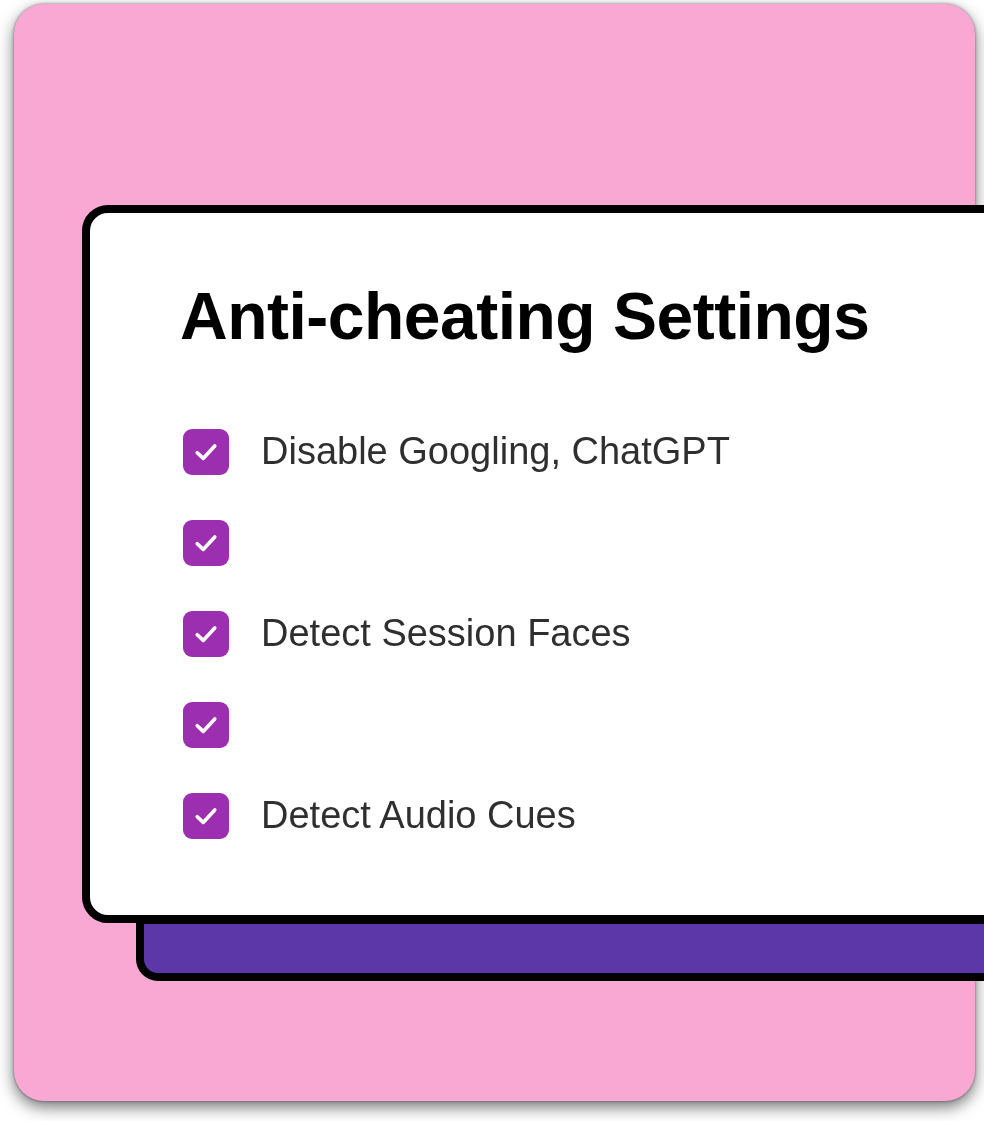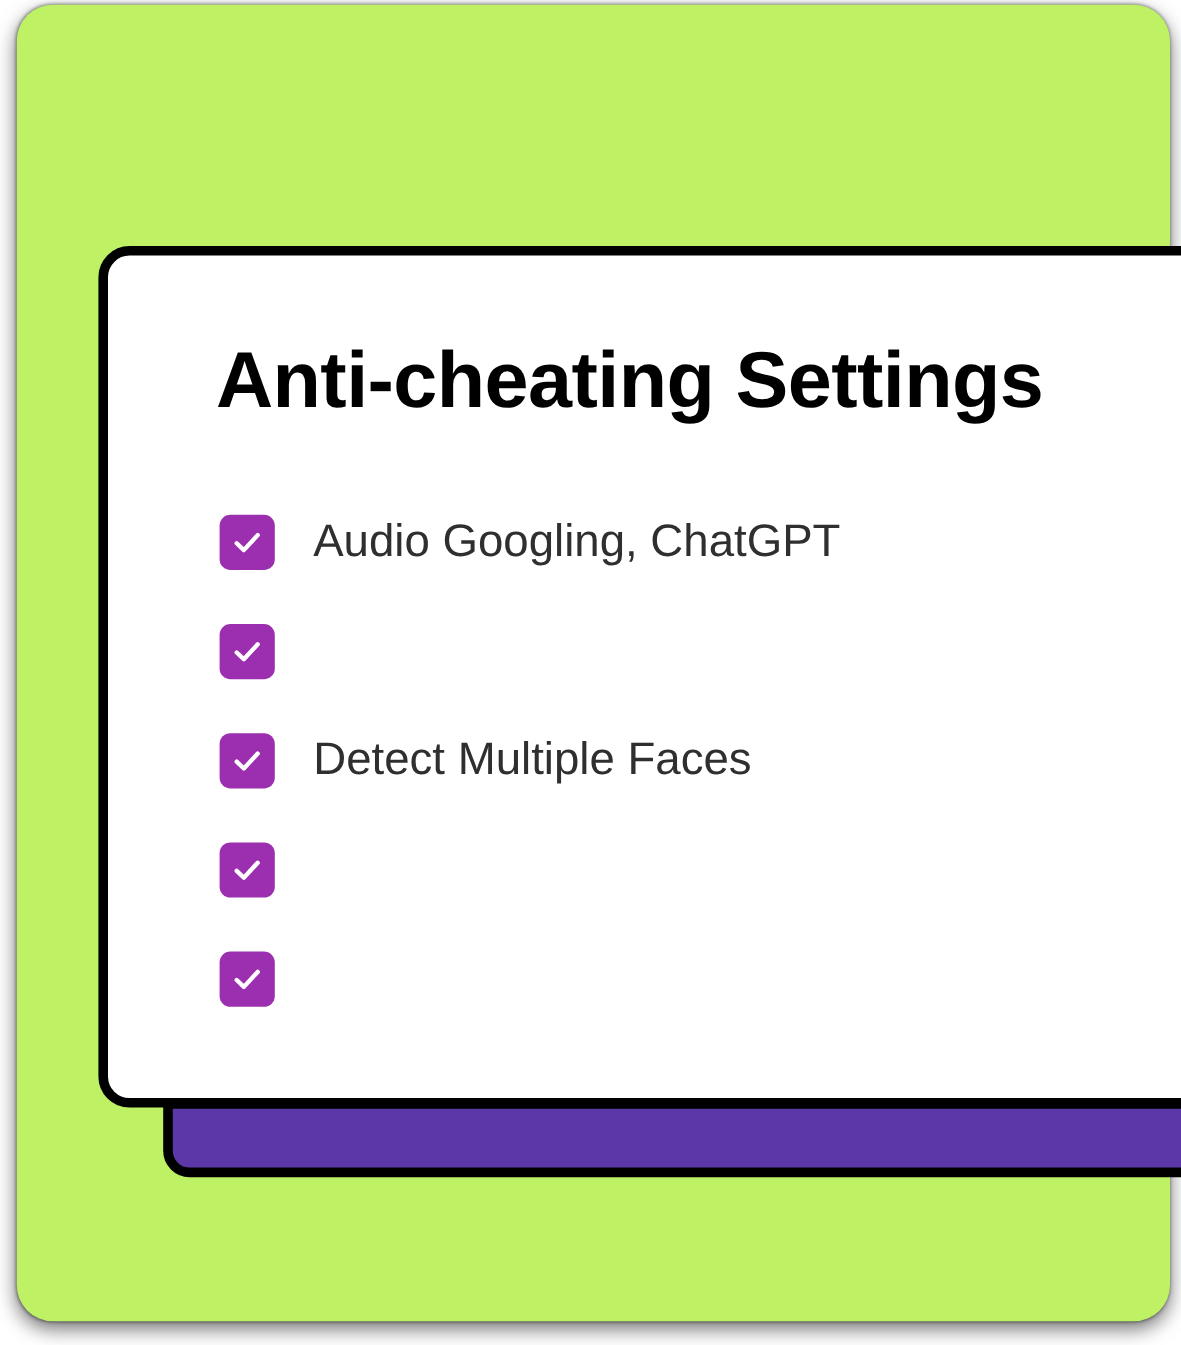--- a/index.html
+++ b/index.html
@@ -14,21 +14,21 @@
     font-family: "Liberation Sans", "DejaVu Sans", sans-serif;
   }
 
   
   #app-frame {
     position: absolute;
     left: 14px;
     top: 4px;
     width: 961px;
     height: 1097px;
-    background: #bef264;
+    background: #f9a8d4;
     border-radius: 30px;
     box-shadow: 0 6px 16px rgba(0,0,0,0.55), 0 0 3px rgba(0,0,0,0.45);
   }
 
   
   #settings-card {
     position: absolute;
     left: 68px;
     top: 201px;
     width: 960px;           
@@ -115,51 +115,52 @@
     <div id="card-title">Anti-cheating Settings</div>
 
     <div id="settings-list">
 
       <div class="setting-row">
         <span class="checkbox">
           <svg width="28" height="28" viewBox="0 0 24 24" aria-hidden="true">
             <path d="M4.5 12.6 L9.6 17.5 L19.5 6.8" fill="none" stroke="#ffffff" stroke-width="3.1" stroke-linecap="round" stroke-linejoin="round"></path>
           </svg>
         </span>
-        <span class="setting-label">Audio Googling, ChatGPT</span>
+        <span class="setting-label">Disable Googling, ChatGPT</span>
       </div>
 
       <div class="setting-row">
         <span class="checkbox">
           <svg width="28" height="28" viewBox="0 0 24 24" aria-hidden="true">
             <path d="M4.5 12.6 L9.6 17.5 L19.5 6.8" fill="none" stroke="#ffffff" stroke-width="3.1" stroke-linecap="round" stroke-linejoin="round"></path>
           </svg>
         </span>
       </div>
 
       <div class="setting-row">
         <span class="checkbox">
           <svg width="28" height="28" viewBox="0 0 24 24" aria-hidden="true">
             <path d="M4.5 12.6 L9.6 17.5 L19.5 6.8" fill="none" stroke="#ffffff" stroke-width="3.1" stroke-linecap="round" stroke-linejoin="round"></path>
           </svg>
         </span>
-        <span class="setting-label">Detect Multiple Faces</span>
+        <span class="setting-label">Detect Session Faces</span>
       </div>
 
       <div class="setting-row">
         <span class="checkbox">
           <svg width="28" height="28" viewBox="0 0 24 24" aria-hidden="true">
             <path d="M4.5 12.6 L9.6 17.5 L19.5 6.8" fill="none" stroke="#ffffff" stroke-width="3.1" stroke-linecap="round" stroke-linejoin="round"></path>
           </svg>
         </span>
       </div>
 
       <div class="setting-row">
         <span class="checkbox">
           <svg width="28" height="28" viewBox="0 0 24 24" aria-hidden="true">
             <path d="M4.5 12.6 L9.6 17.5 L19.5 6.8" fill="none" stroke="#ffffff" stroke-width="3.1" stroke-linecap="round" stroke-linejoin="round"></path>
           </svg>
         </span>
+        <span class="setting-label">Detect Audio Cues</span>
       </div>
 
     </div>
   </div>
 </div>
 
 </body></html>

